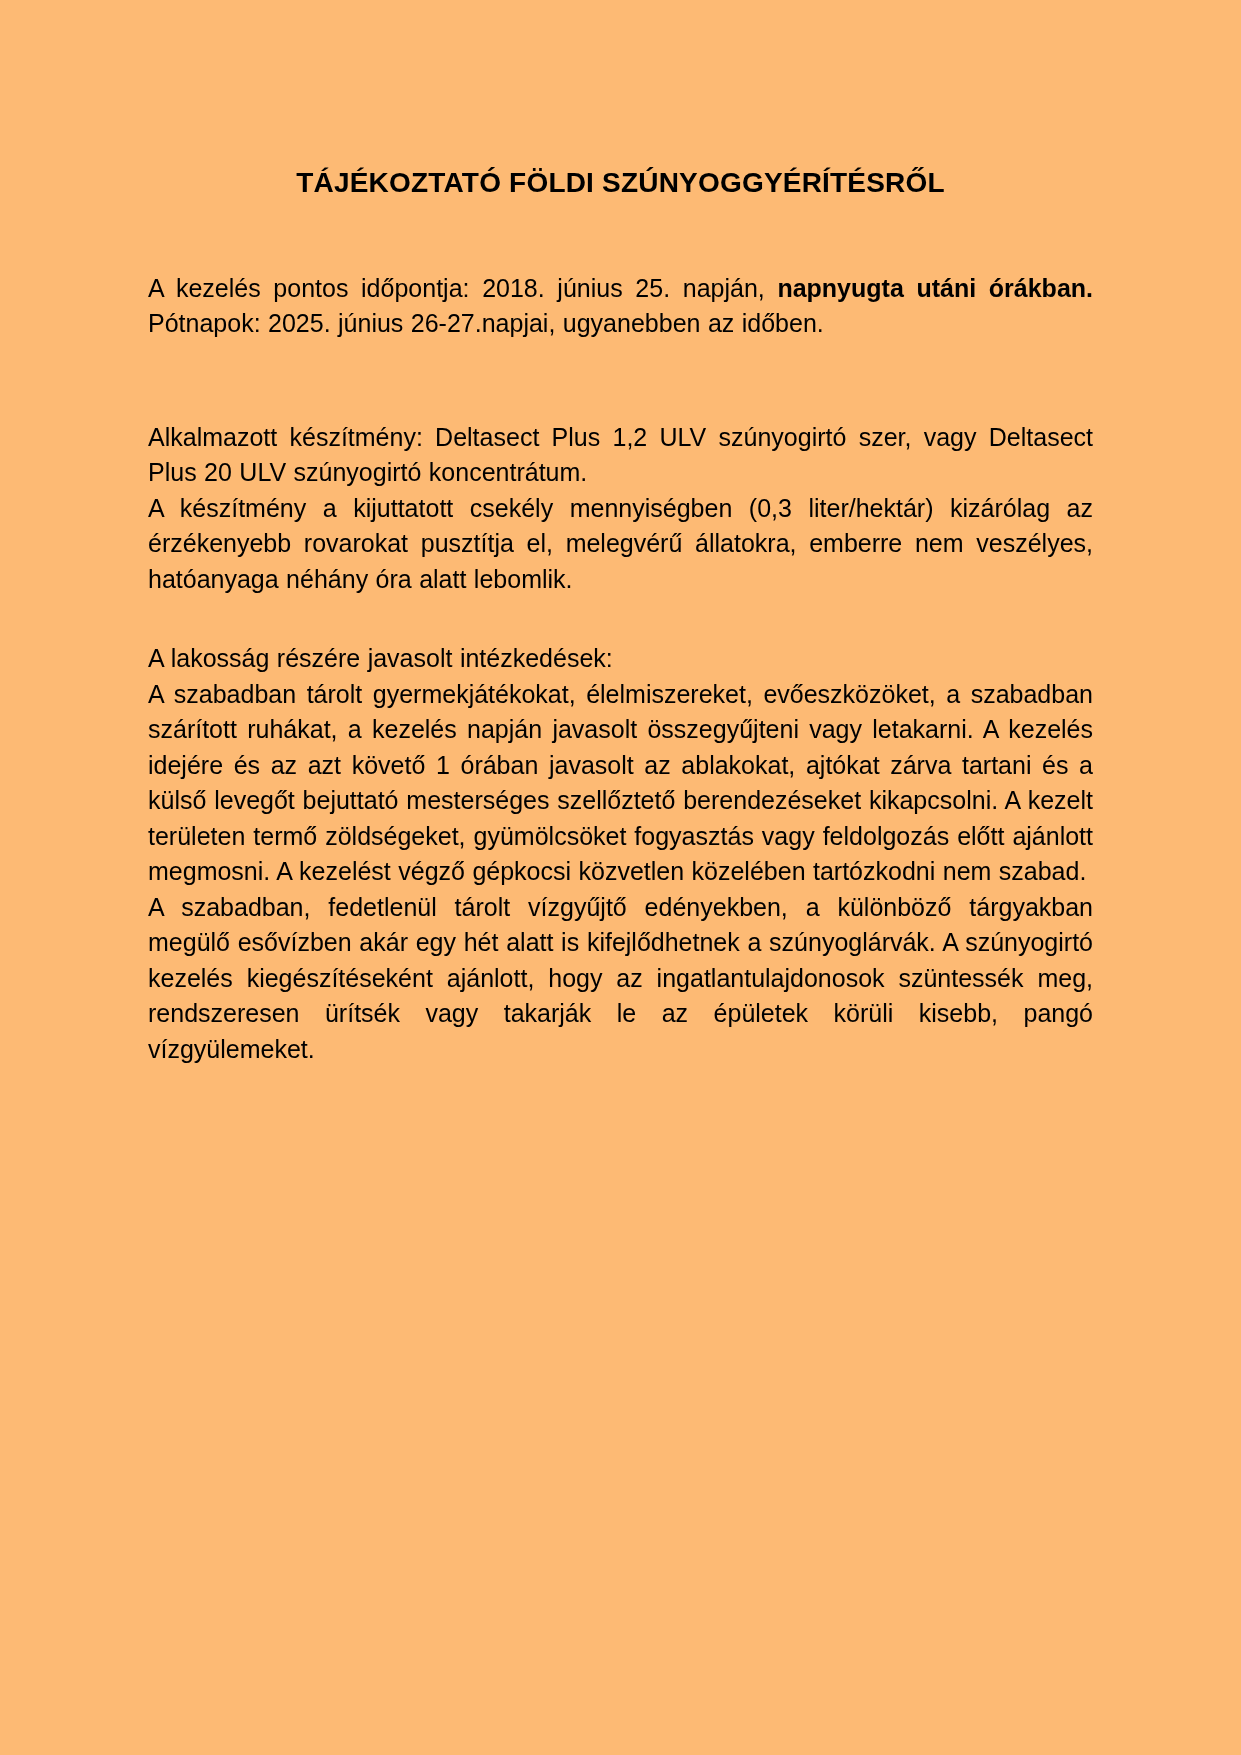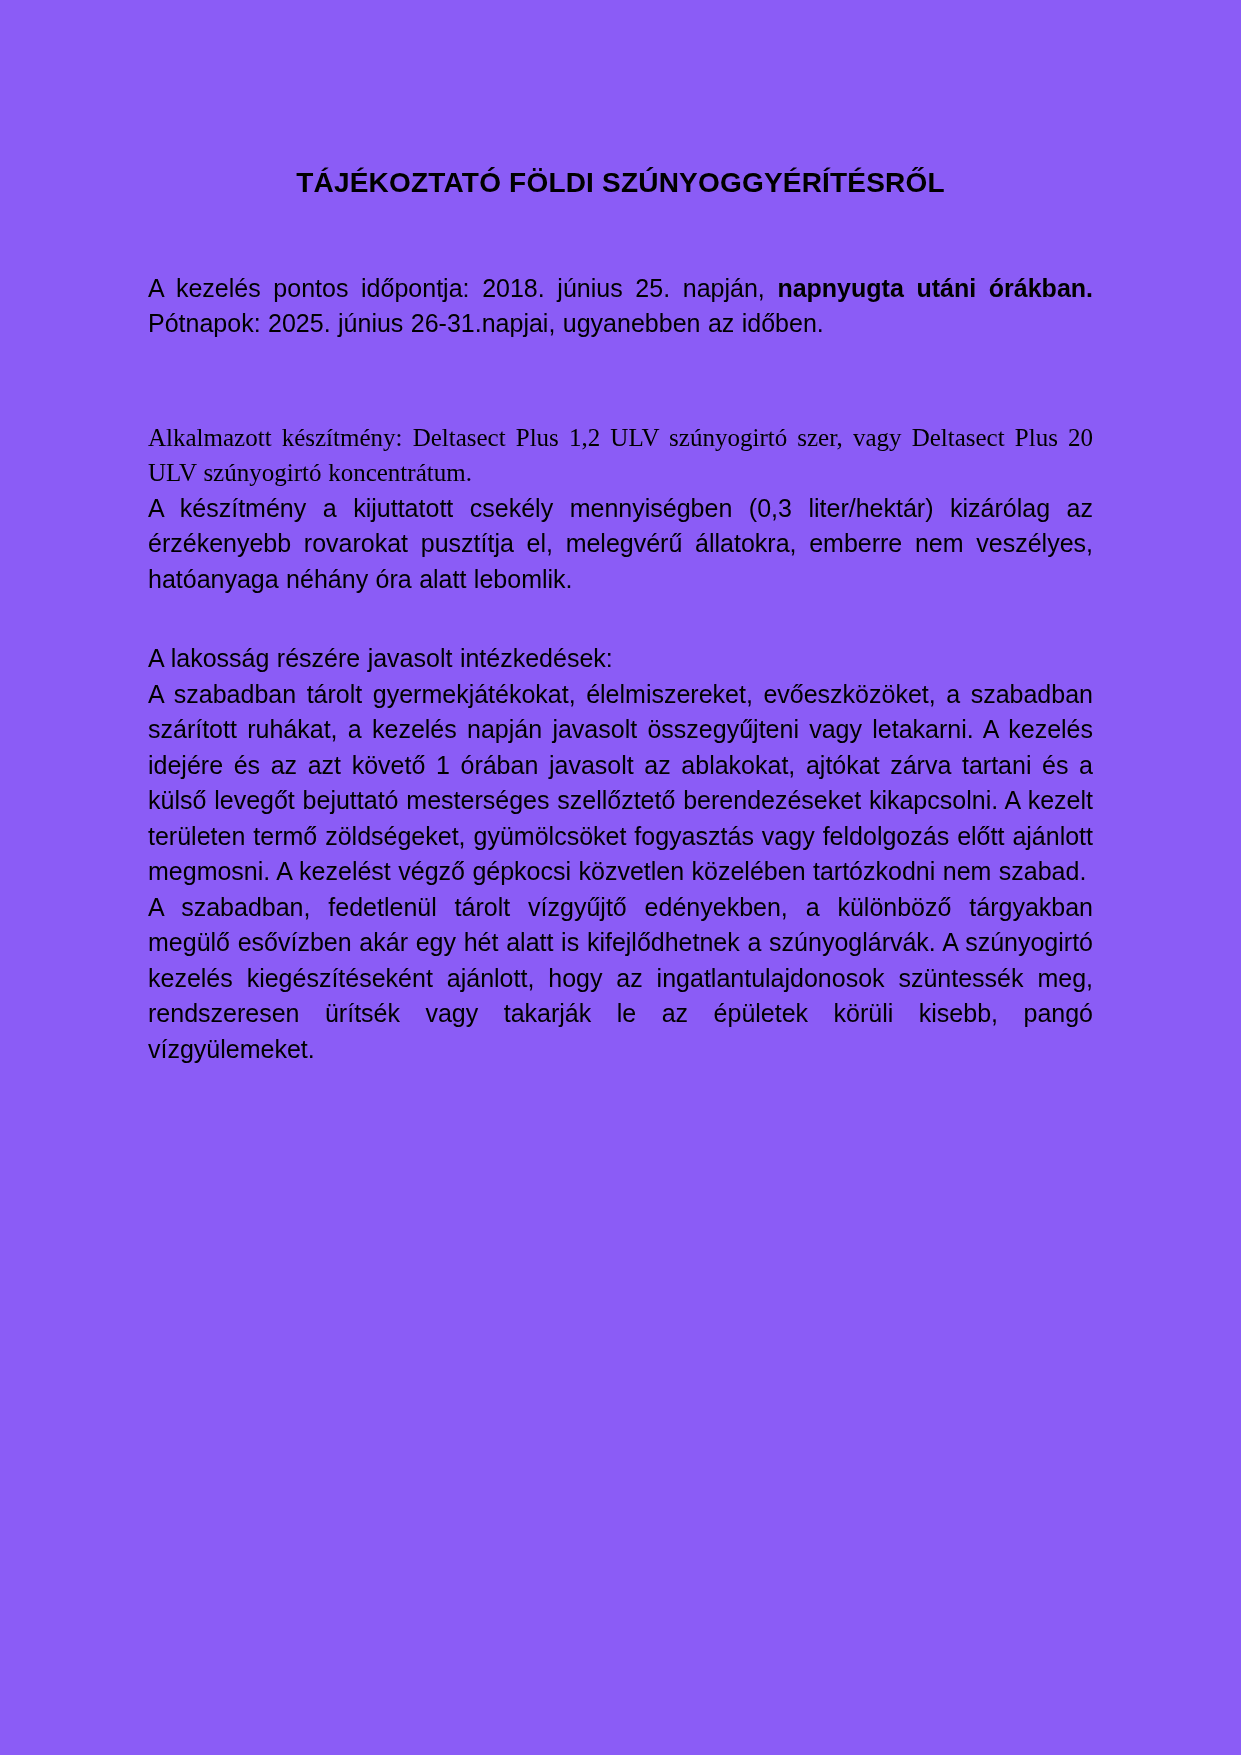--- a/index.html
+++ b/index.html
@@ -5,21 +5,21 @@
   html, body {
     margin: 0;
     padding: 0;
     background: #e8e8e8;
   }
   .page {
     position: relative;
     width: 1241px;
     height: 1755px;
     margin: 0 auto;
-    background: #8b5cf6;
+    background: #fdba74;
     box-sizing: border-box;
     padding: 165px 148px 0 148px;
     color: #000000;
     font-family: "Liberation Sans", "DejaVu Sans", sans-serif;
     overflow: hidden;
   }
   .doc-title {
     margin: 0 0 70px 0;
     font-size: 28px;
     line-height: 35.5px;
@@ -29,33 +29,33 @@
   }
   .para {
     margin: 0;
     font-size: 25px;
     line-height: 35.5px;
     text-align: justify;
     text-align-last: left;
     word-spacing: 0.5px;
   }
   .para.gap-1 { margin-top: 35px; }
-  .para.gap-2 { margin-top: 78px; font-family: Liberation Serif, serif; }
+  .para.gap-2 { margin-top: 78px; }
   .para.gap-heading { margin-top: 44px; }
   .bold { font-weight: bold; }
 </style>
 </head>
 <body>
 
 <div class="page">
 
   <h1 class="doc-title">TÁJÉKOZTATÓ FÖLDI SZÚNYOGGYÉRÍTÉSRŐL</h1>
 
 
-  <p class="para gap-1"><span>A kezelés pontos időpontja: 2018. június 25. napján, </span><span class="bold">napnyugta utáni órákban.</span> <span>Pótnapok: 2025. június 26-31.napjai, ugyanebben az időben.</span></p>
+  <p class="para gap-1"><span>A kezelés pontos időpontja: 2018. június 25. napján, </span><span class="bold">napnyugta utáni órákban.</span> <span>Pótnapok: 2025. június 26-27.napjai, ugyanebben az időben.</span></p>
 
   <p class="para gap-2">Alkalmazott készítmény: Deltasect Plus 1,2 ULV szúnyogirtó szer, vagy Deltasect Plus 20 ULV szúnyogirtó koncentrátum.</p>
 
   <p class="para">A készítmény a kijuttatott csekély mennyiségben (0,3 liter/hektár) kizárólag az érzékenyebb rovarokat pusztítja el, melegvérű állatokra, emberre nem veszélyes, hatóanyaga néhány óra alatt lebomlik.</p>
 
   <p class="para gap-heading">A lakosság részére javasolt intézkedések:</p>
 
   <p class="para">A szabadban tárolt gyermekjátékokat, élelmiszereket, evőeszközöket, a szabadban szárított ruhákat, a kezelés napján javasolt összegyűjteni vagy letakarni. A kezelés idejére és az azt követő 1 órában javasolt az ablakokat, ajtókat zárva tartani és a külső levegőt bejuttató mesterséges szellőztető berendezéseket kikapcsolni. A kezelt területen termő zöldségeket, gyümölcsöket fogyasztás vagy feldolgozás előtt ajánlott megmosni. A kezelést végző gépkocsi közvetlen közelében tartózkodni nem szabad.</p>
 
   <p class="para">A szabadban, fedetlenül tárolt vízgyűjtő edényekben, a különböző tárgyakban megülő esővízben akár egy hét alatt is kifejlődhetnek a szúnyoglárvák. A szúnyogirtó kezelés kiegészítéseként ajánlott, hogy az ingatlantulajdonosok szüntessék meg, rendszeresen ürítsék vagy takarják le az épületek körüli kisebb, pangó vízgyülemeket.</p>

